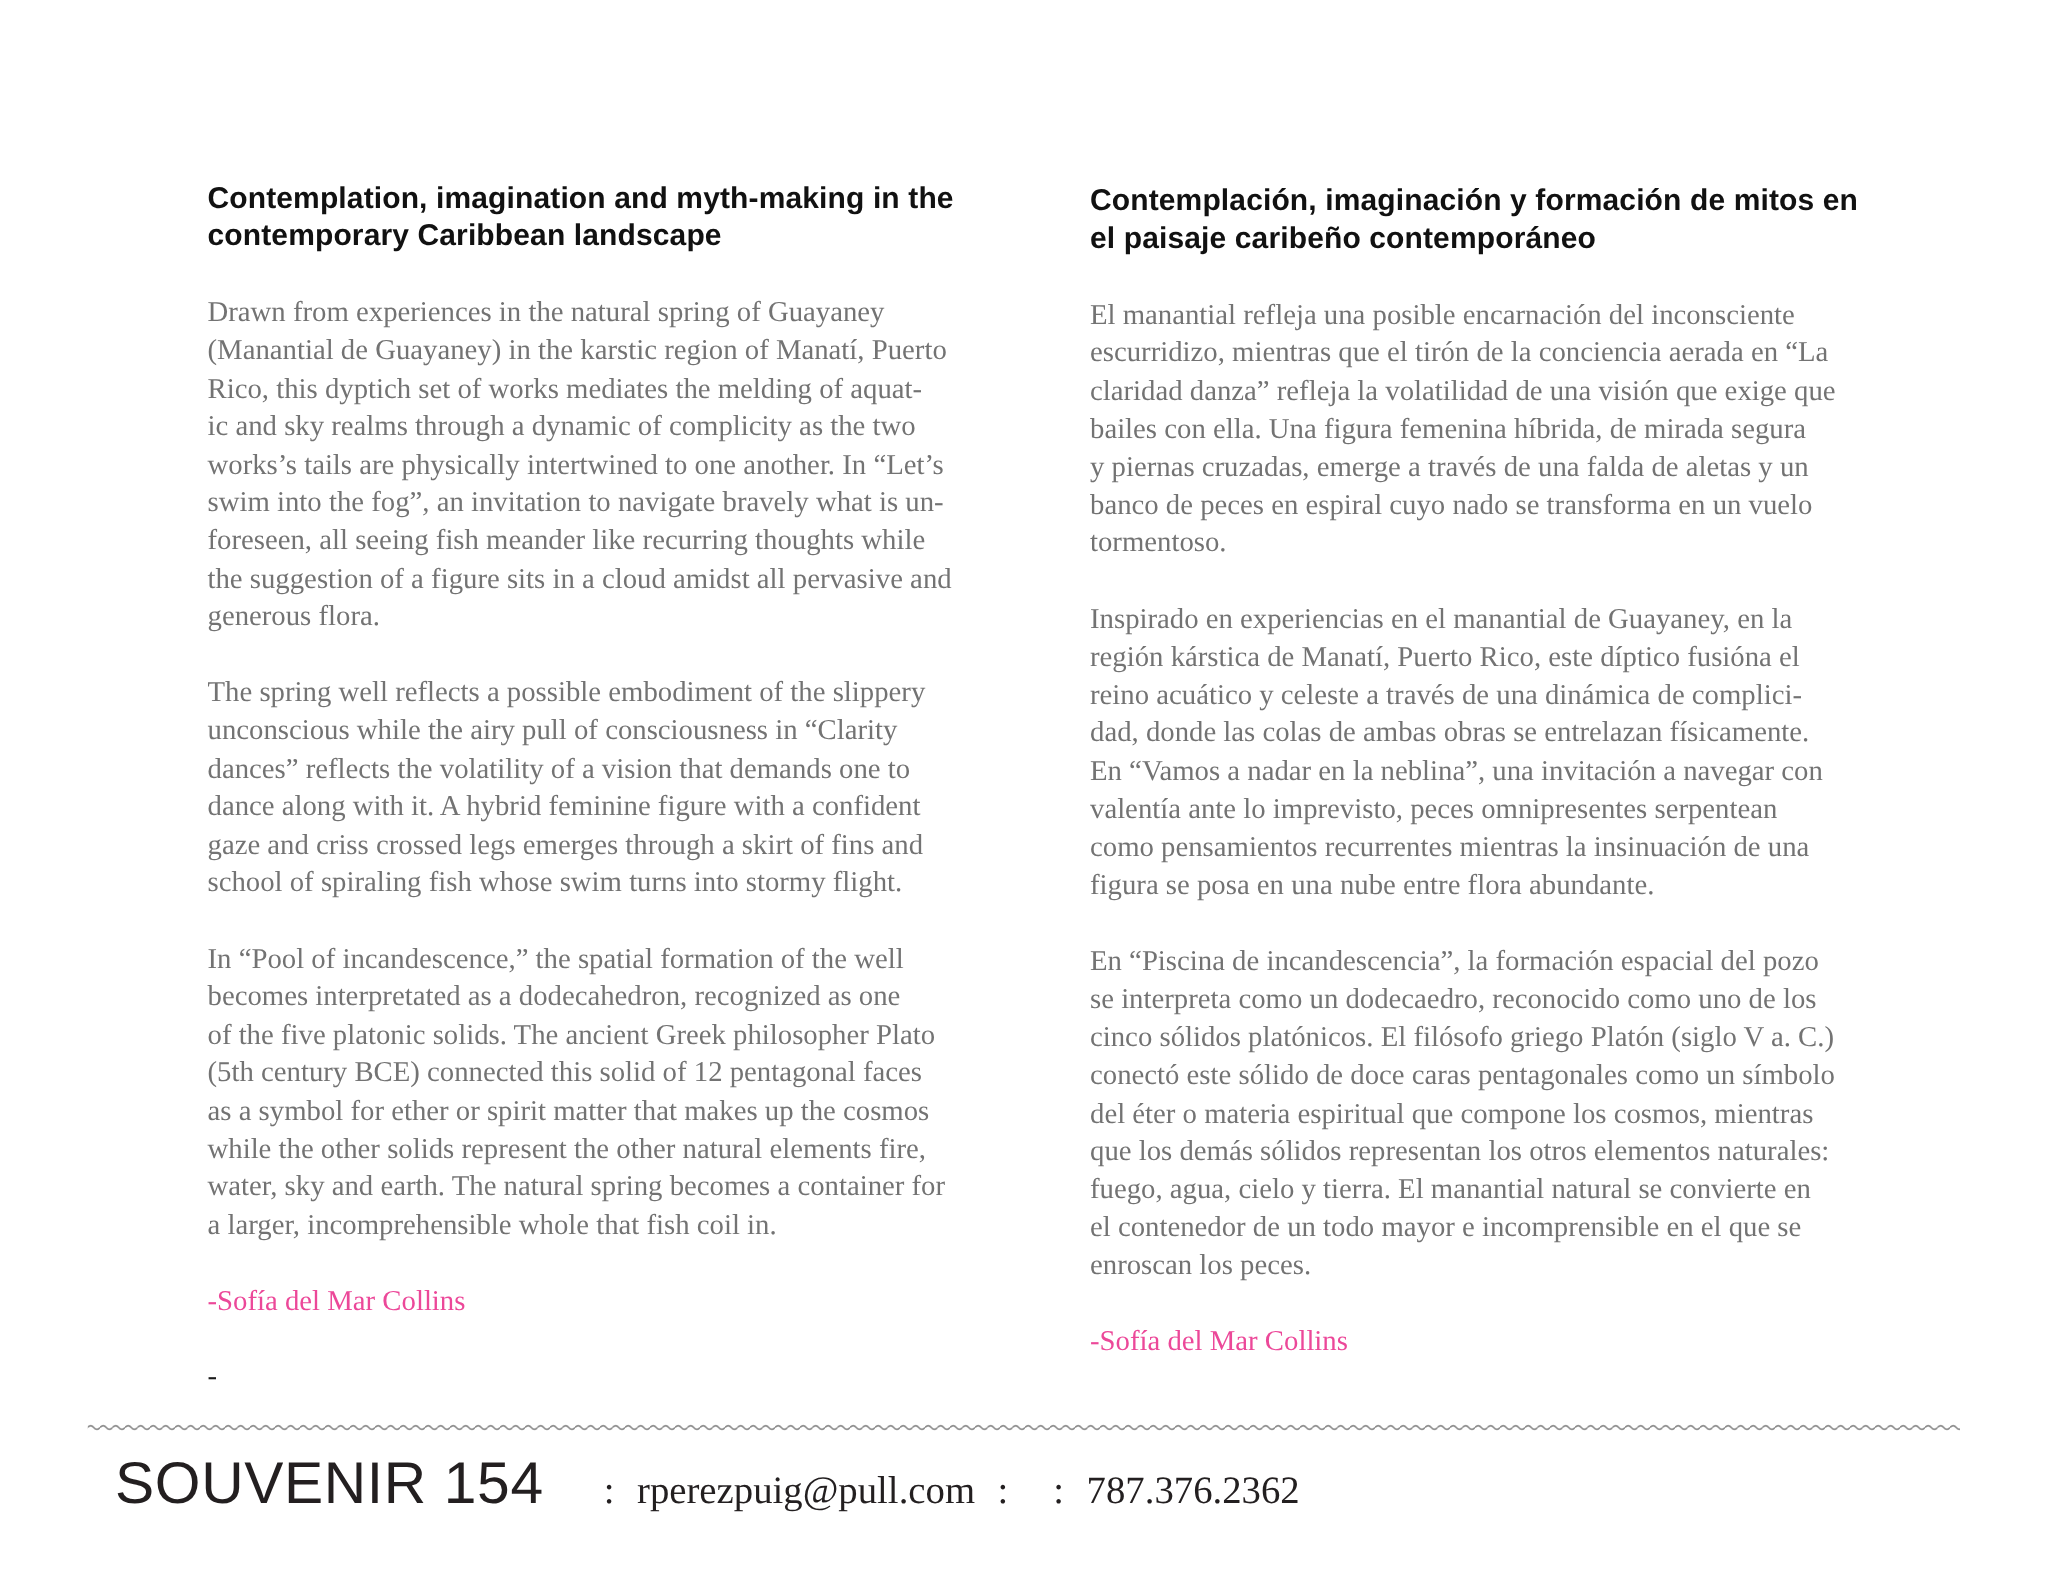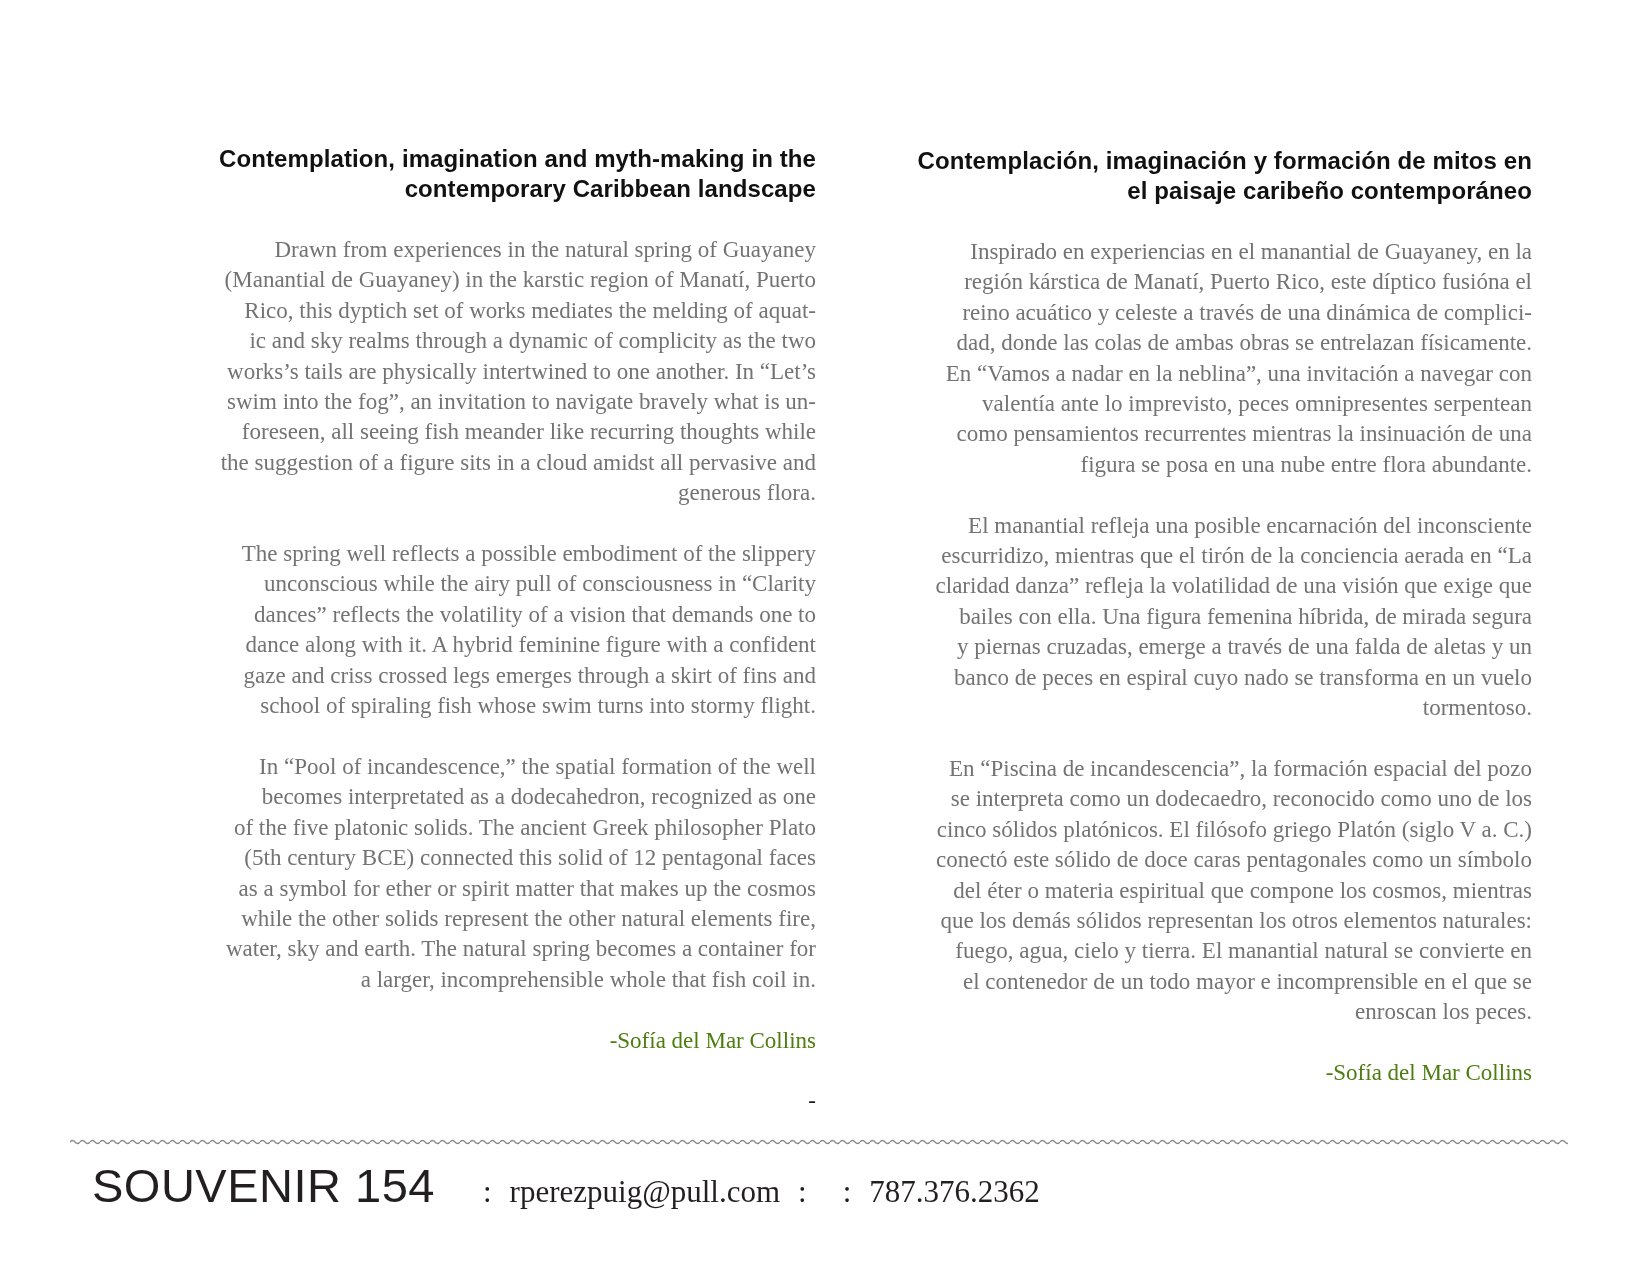--- a/index.html
+++ b/index.html
@@ -10,21 +10,20 @@
     body {
       width: 1650px;
       height: 1275px;
       position: relative;
       overflow: hidden;
       color: #1a1a1a;
     }
     .column {
       position: absolute;
       top: 144px;
-      text-align: right;
     }
     #col-en { left: 166px; width: 650px; }
     #col-es { left: 872px; width: 660px; top: 146px; }
     .heading {
       font-family: "Liberation Sans", sans-serif;
       font-weight: bold;
       font-size: 24px;
       line-height: 30px;
       margin: 0 0 31px 0;
       color: #111;
@@ -36,21 +35,21 @@
       line-height: 30.4px;
       margin: 0 0 30.4px 0;
       white-space: pre-line;
       color: #737373;
     }
     .signature {
       font-family: "Liberation Serif", serif;
       font-size: 23px;
       line-height: 30.4px;
       margin: 0 0 30.4px 0;
-      color: #4d7c0f;
+      color: #ec4899;
     }
     .dash {
       font-family: "Liberation Serif", serif;
       font-size: 23px;
       line-height: 30.4px;
       margin: 0;
     }
     .wavy-rule {
       position: absolute;
       left: 70px;
@@ -117,35 +116,35 @@
 while the other solids represent the other natural elements fire,
 water, sky and earth. The natural spring becomes a container for
 a larger, incomprehensible whole that fish coil in.</p>
   <p class="signature">-Sofía del Mar Collins</p>
   <p class="dash">-</p>
 </div>
 
 <div class="column" id="col-es">
   <h2 class="heading" style="white-space: pre-line;">Contemplación, imaginación y formación de mitos en
 el paisaje caribeño contemporáneo</h2>
+  <p class="para">El manantial refleja una posible encarnación del inconsciente
+escurridizo, mientras que el tirón de la conciencia aerada en “La
+claridad danza” refleja la volatilidad de una visión que exige que
+bailes con ella. Una figura femenina híbrida, de mirada segura
+y piernas cruzadas, emerge a través de una falda de aletas y un
+banco de peces en espiral cuyo nado se transforma en un vuelo
+tormentoso.</p>
   <p class="para">Inspirado en experiencias en el manantial de Guayaney, en la
 región kárstica de Manatí, Puerto Rico, este díptico fusióna el
 reino acuático y celeste a través de una dinámica de complici-
 dad, donde las colas de ambas obras se entrelazan físicamente.
 En “Vamos a nadar en la neblina”, una invitación a navegar con
 valentía ante lo imprevisto, peces omnipresentes serpentean
 como pensamientos recurrentes mientras la insinuación de una
 figura se posa en una nube entre flora abundante.</p>
-  <p class="para">El manantial refleja una posible encarnación del inconsciente
-escurridizo, mientras que el tirón de la conciencia aerada en “La
-claridad danza” refleja la volatilidad de una visión que exige que
-bailes con ella. Una figura femenina híbrida, de mirada segura
-y piernas cruzadas, emerge a través de una falda de aletas y un
-banco de peces en espiral cuyo nado se transforma en un vuelo
-tormentoso.</p>
   <p class="para">En “Piscina de incandescencia”, la formación espacial del pozo
 se interpreta como un dodecaedro, reconocido como uno de los
 cinco sólidos platónicos. El filósofo griego Platón (siglo V a. C.)
 conectó este sólido de doce caras pentagonales como un símbolo
 del éter o materia espiritual que compone los cosmos, mientras
 que los demás sólidos representan los otros elementos naturales:
 fuego, agua, cielo y tierra. El manantial natural se convierte en
 el contenedor de un todo mayor e incomprensible en el que se
 enroscan los peces.</p>
   <p class="signature">-Sofía del Mar Collins</p>

